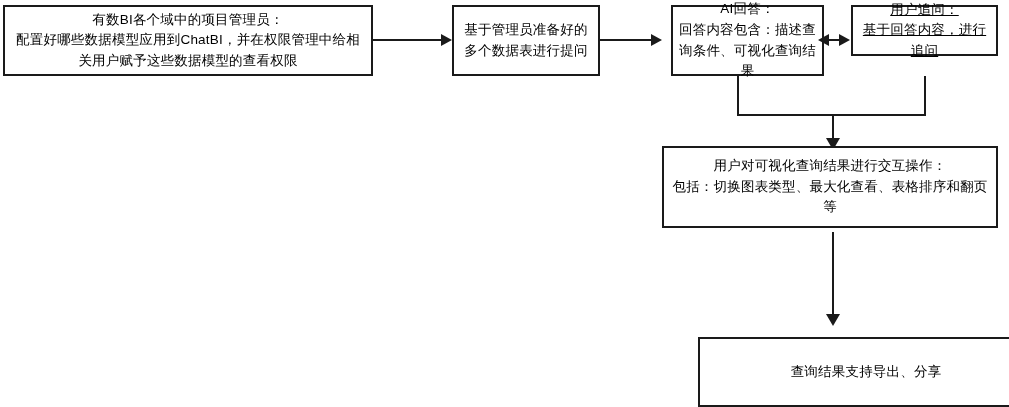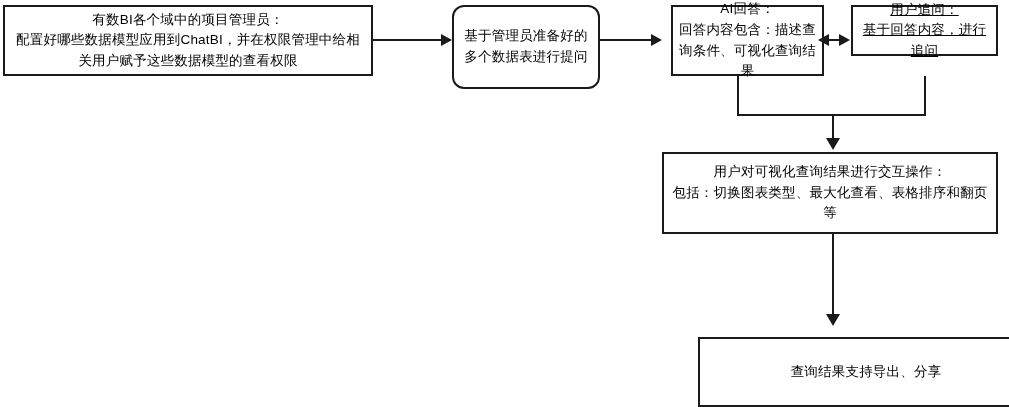--- a/index.html
+++ b/index.html
@@ -34,24 +34,24 @@
     padding: 2px 6px;
     letter-spacing: 0.2px;
   }
   .node .txt {
     display: block;
     white-space: pre-line;
   }
 
   
   #node-admin      { left: 3px;   top: 5px;   width: 370px; height: 71px; justify-content: center; }
-  #node-ask        { left: 452px; top: 5px;   width: 148px; height: 84px; border-radius: 12px; }
+  #node-ask        { left: 452px; top: 5px;   width: 148px; height: 71px; }
   #node-ai         { left: 662px; top: 5px;   width: 153px; height: 71px; margin-left: 9px; }
   #node-followup   { left: 851px; top: 5px;   width: 147px; height: 51px; text-decoration: underline; }
-  #node-interact   { left: 662px; top: 152px; width: 336px; height: 82px; }
+  #node-interact   { left: 662px; top: 146px; width: 336px; height: 82px; }
   #node-export     { left: 662px; top: 337px; width: 336px; height: 70px; margin-left: 36px; }
 
   
   .conn {
     position: absolute;
     background: #1a1a1a;
   }
   .h-line { height: 2px; }
   .v-line { width: 2px; }
 

